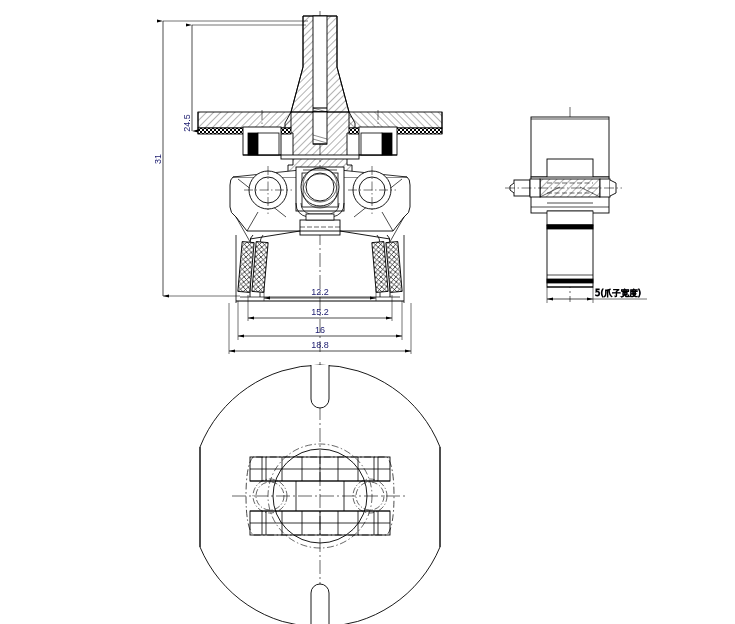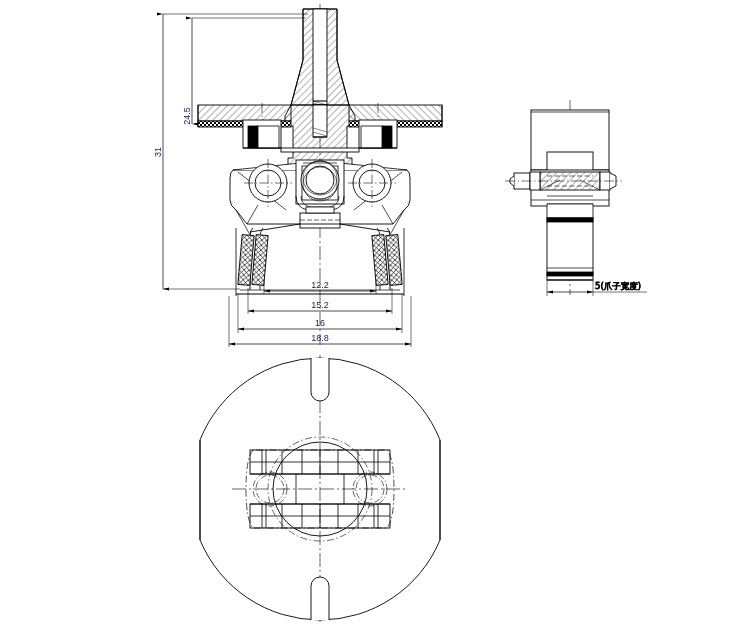--- a/index.html
+++ b/index.html
@@ -1,19 +1,19 @@
 <!DOCTYPE html>
 <html><head>
 <meta charset="utf-8">
 <title>Technical Drawing</title>
 <style>
   html,body{margin:0;padding:0;background:#ffffff;}
   body{width:735px;height:624px;overflow:hidden;
        font-family:"Liberation Sans","DejaVu Sans",sans-serif;}
-  #sheet{position:relative;width:735px;height:539px;background:#fff;}
+  #sheet{position:relative;width:735px;height:539px;background:#fff;margin-top:7px;}
   svg{display:block;}
   .dimtext{font-family:"Liberation Sans","DejaVu Sans",sans-serif;
            font-size:9px;fill:#1b1b6e;}
   .dimtext-cn{font-family:"DejaVu Sans","Liberation Sans",sans-serif;
            font-size:8.5px;fill:#1b1b6e;}
 </style>
 </head>
 <body>
 
 <div id="sheet">

